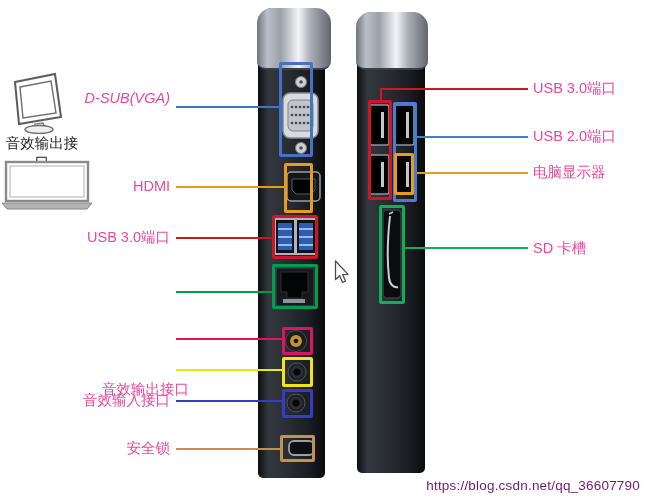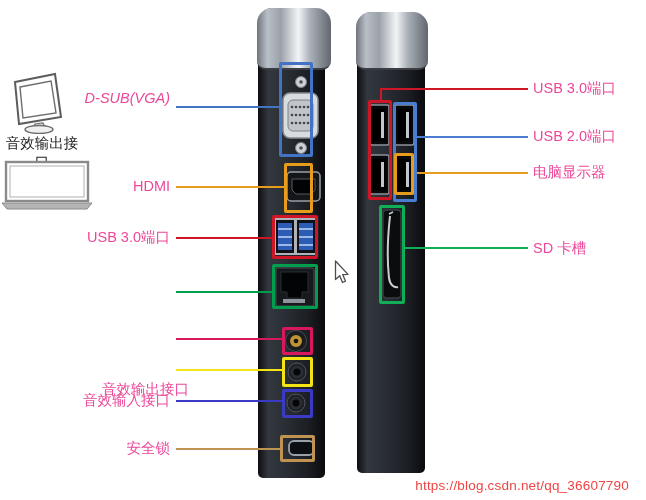--- a/index.html
+++ b/index.html
@@ -11,21 +11,21 @@
   .rlabel{left:533px;text-align:left;}
   .line{position:absolute;height:2px;}
   .vline{position:absolute;width:2px;}
   .cbox{position:absolute;border:3px solid #000;box-sizing:border-box;border-radius:2px;background:transparent;}
   .dev-body{position:absolute;border-radius:15px 15px 5px 5px;
     background:linear-gradient(90deg,#0c0d10 0%,#33373e 15%,#282c33 45%,#1b1e23 75%,#0a0b0d 100%);}
   .dev-cap{position:absolute;border-radius:15px 15px 9px 9px;
     background:linear-gradient(90deg,#70757d 0%,#b9bfc7 14%,#9ba1a9 32%,#d6dade 48%,#f2f4f6 56%,#aab0b8 72%,#62676f 100%);
     border-bottom:2px solid #3a3e44;box-sizing:border-box;}
   .icon-label{position:absolute;font-size:14.5px;color:#1d1d1f;width:84px;text-align:center;}
-  #watermark{position:absolute;right:17px;bottom:7px;font-size:13.5px;color:#ef4444;letter-spacing:.2px;}
+  #watermark{position:absolute;right:6px;bottom:7px;font-size:13.5px;color:#701a75;letter-spacing:.2px;}
   svg{display:block;}
 </style>
 </head>
 <body>
 
 <div id="stage">
 
   <svg class="abs" style="left:8px;top:70px;" width="66" height="64" viewBox="0 0 66 64">
     <path d="M7,12 L47,4 L53,47 L11,54 Z" fill="#fdfdfd" stroke="#5c5c5c" stroke-width="2"></path>
     <path d="M12,17 L43,11 L48,43 L15,48 Z" fill="#ffffff" stroke="#6d6d6d" stroke-width="1.4"></path>

